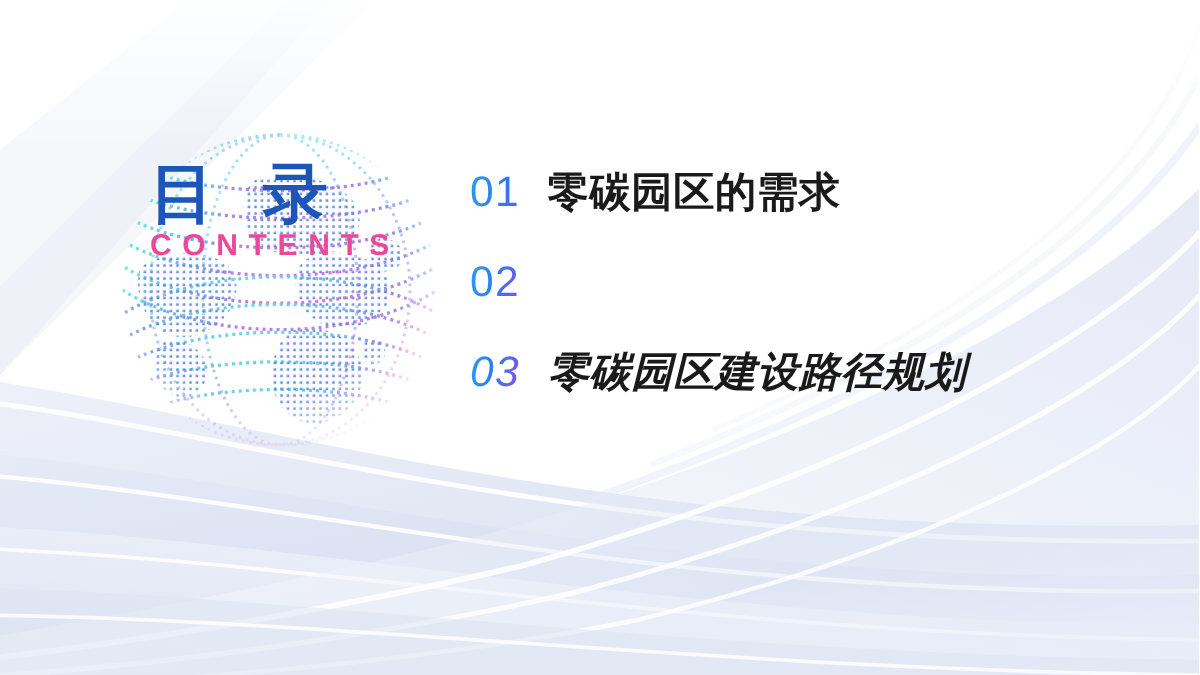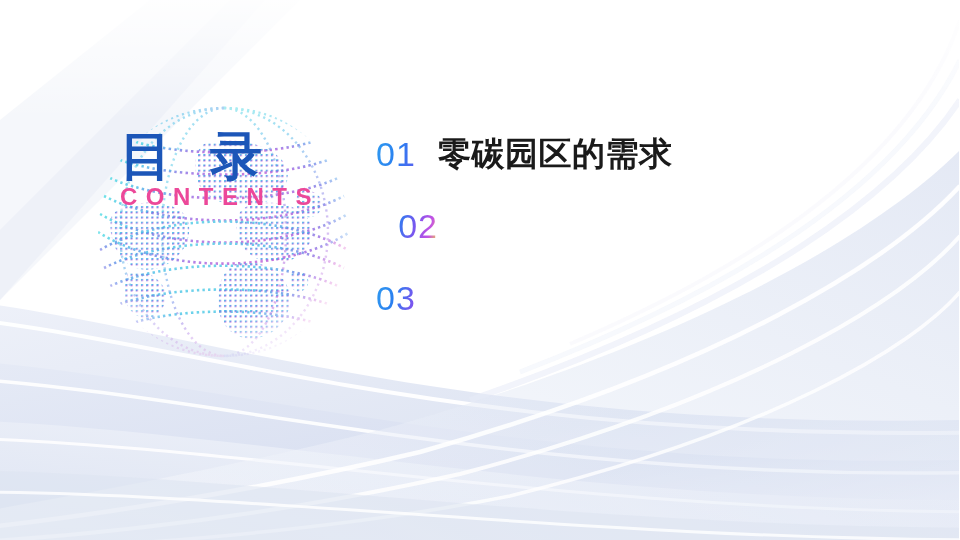--- a/index.html
+++ b/index.html
@@ -63,40 +63,39 @@
     left:376px; top:132px;
     width:560px;
     z-index:6;
   }
   .toc-item {
     display:flex;
     align-items:center;
     height:44px;
     margin-bottom:28px;
   }
-  .toc-item:last-child { margin-bottom:4px; }
+  .toc-item:last-child { margin-bottom:4px;font-style:italic; }
   .toc-num {
     font-size:34px;
     font-weight:400;
     letter-spacing:1px;
     line-height:1;
     width:62px;
     flex:0 0 62px;
     font-family:"Liberation Sans",sans-serif;
     background-clip:text;
     -webkit-background-clip:text;
     color:transparent;
     -webkit-text-fill-color:transparent;
   }
   .toc-num.n1 {
     background-image:linear-gradient(105deg,#2f9cf0 0%,#2a7ef0 38%,#5a5ff0 68%,#d84df0 100%);
   }
   .toc-num.n2 {
     background-image:linear-gradient(105deg,#2f9cf0 0%,#2a7ef0 34%,#7b55ef 62%,#c653e3 84%,#f5d93a 100%);
-    text-align:right;
   }
   .toc-num.n3 {
     background-image:linear-gradient(105deg,#2f9cf0 0%,#2a7ef0 32%,#7b55ef 60%,#c653e3 82%,#f0d040 100%);
   }
   .toc-text {
     font-size:33px;
     font-weight:bold;
     color:#1a1a1a;
     letter-spacing:0.5px;
     line-height:1.1;
@@ -258,17 +257,18 @@
       <span class="toc-num n1">01</span>
       <span class="toc-text">零碳园区的需求</span>
     </div>
 
     <div class="toc-item">
       <span class="toc-num n2">02</span>
     </div>
 
     <div class="toc-item">
       <span class="toc-num n3">03</span>
+      <span class="toc-text">零碳园区建设路径规划</span>
     </div>
 
   </div>
 
 </div>
 
 </body></html>

